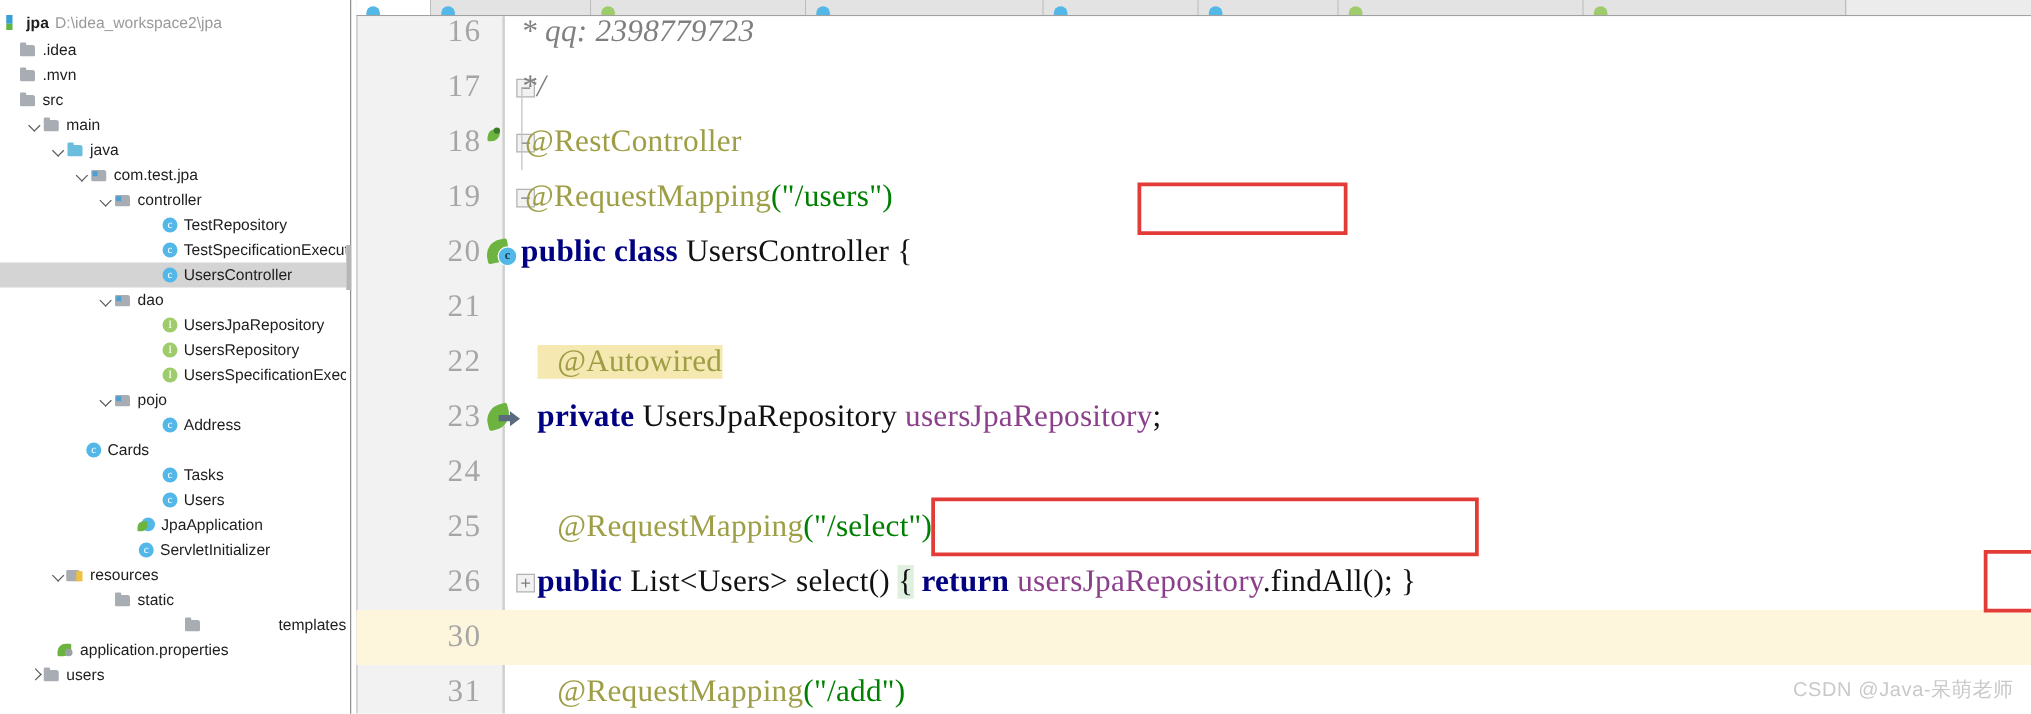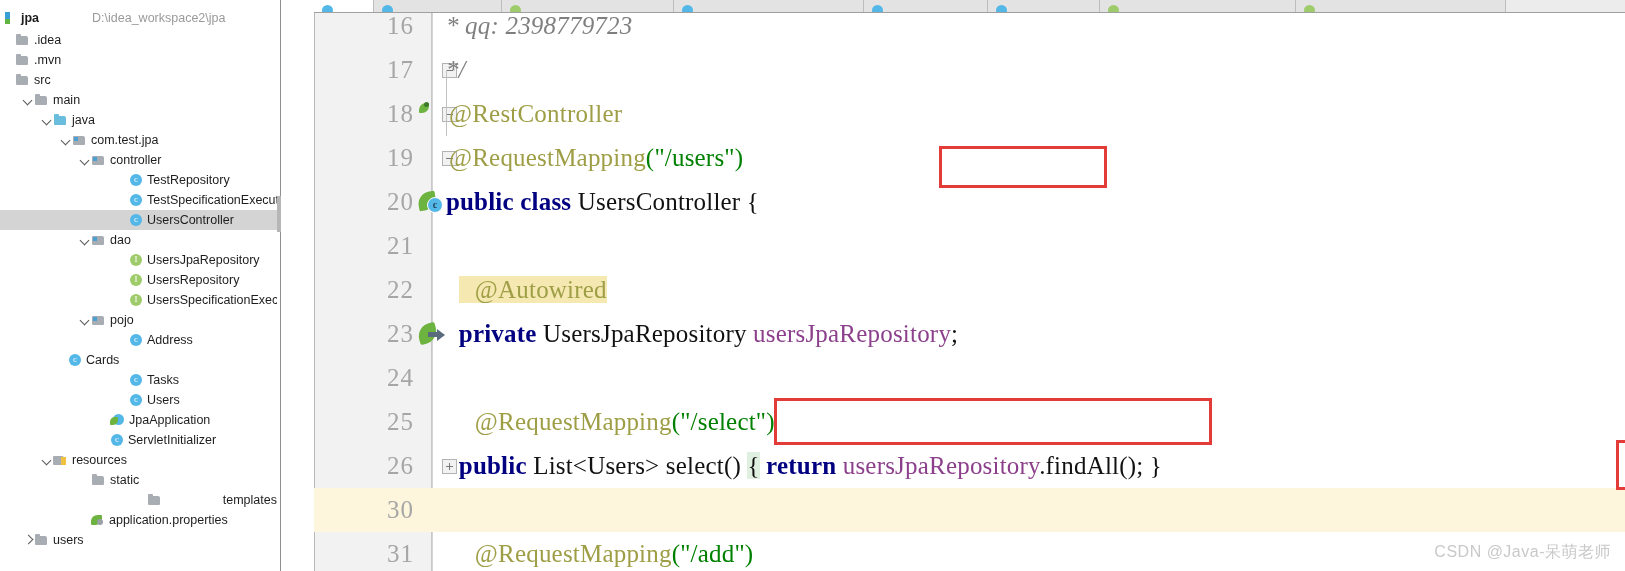--- a/index.html
+++ b/index.html
@@ -54,21 +54,20 @@
   }
   .proj-name {
     font-size: 12.5px;
     font-weight: bold;
     color: #1d1d1d;
     letter-spacing: 0px;
   }
   .proj-path {
     font-size: 12.5px;
     color: #9a9a9a;
-    margin-left: 48px;
   }
 
   .tree { margin-top: 2px; }
   .tree-row {
     display: flex;
     align-items: center;
     height: 20px;
     font-size: 12.5px;
     color: #1d1d1d;
     white-space: nowrap;
@@ -253,21 +252,20 @@
     background: #b6b6b6;
   }
 
   
   #editor {
     position: relative;
     flex: 1 1 auto;
     height: 571px;
     background: #ffffff;
     overflow: hidden;
-    margin-left: 29px;
   }
   
   #tabstrip {
     position: absolute;
     left: 0; top: 0;
     width: 100%; height: 12px;
     background: #ececec;
     border-bottom: 1px solid #a0a0a0;
     display: flex;
     align-items: flex-end;
@@ -616,21 +614,21 @@
         <div class="tree-row" style="padding-left: 79px;">
           <span class="arrow "></span>
           <span class="ico folder"></span>
           <span>static</span>
         </div>
         <div class="tree-row" style="padding-left: 79px; justify-content: space-between;">
           <span class="arrow "></span>
           <span class="ico folder"></span>
           <span>templates</span>
         </div>
-        <div class="tree-row" style="padding-left: 78px;">
+        <div class="tree-row" style="padding-left: 33px;">
           <span class="arrow "></span>
           <span class="ico props"></span>
           <span>application.properties</span>
         </div>
         <div class="tree-row" style="padding-left: 22px;">
           <span class="arrow closed"></span>
           <span class="ico folder"></span>
           <span>users</span>
         </div>
       </div>

